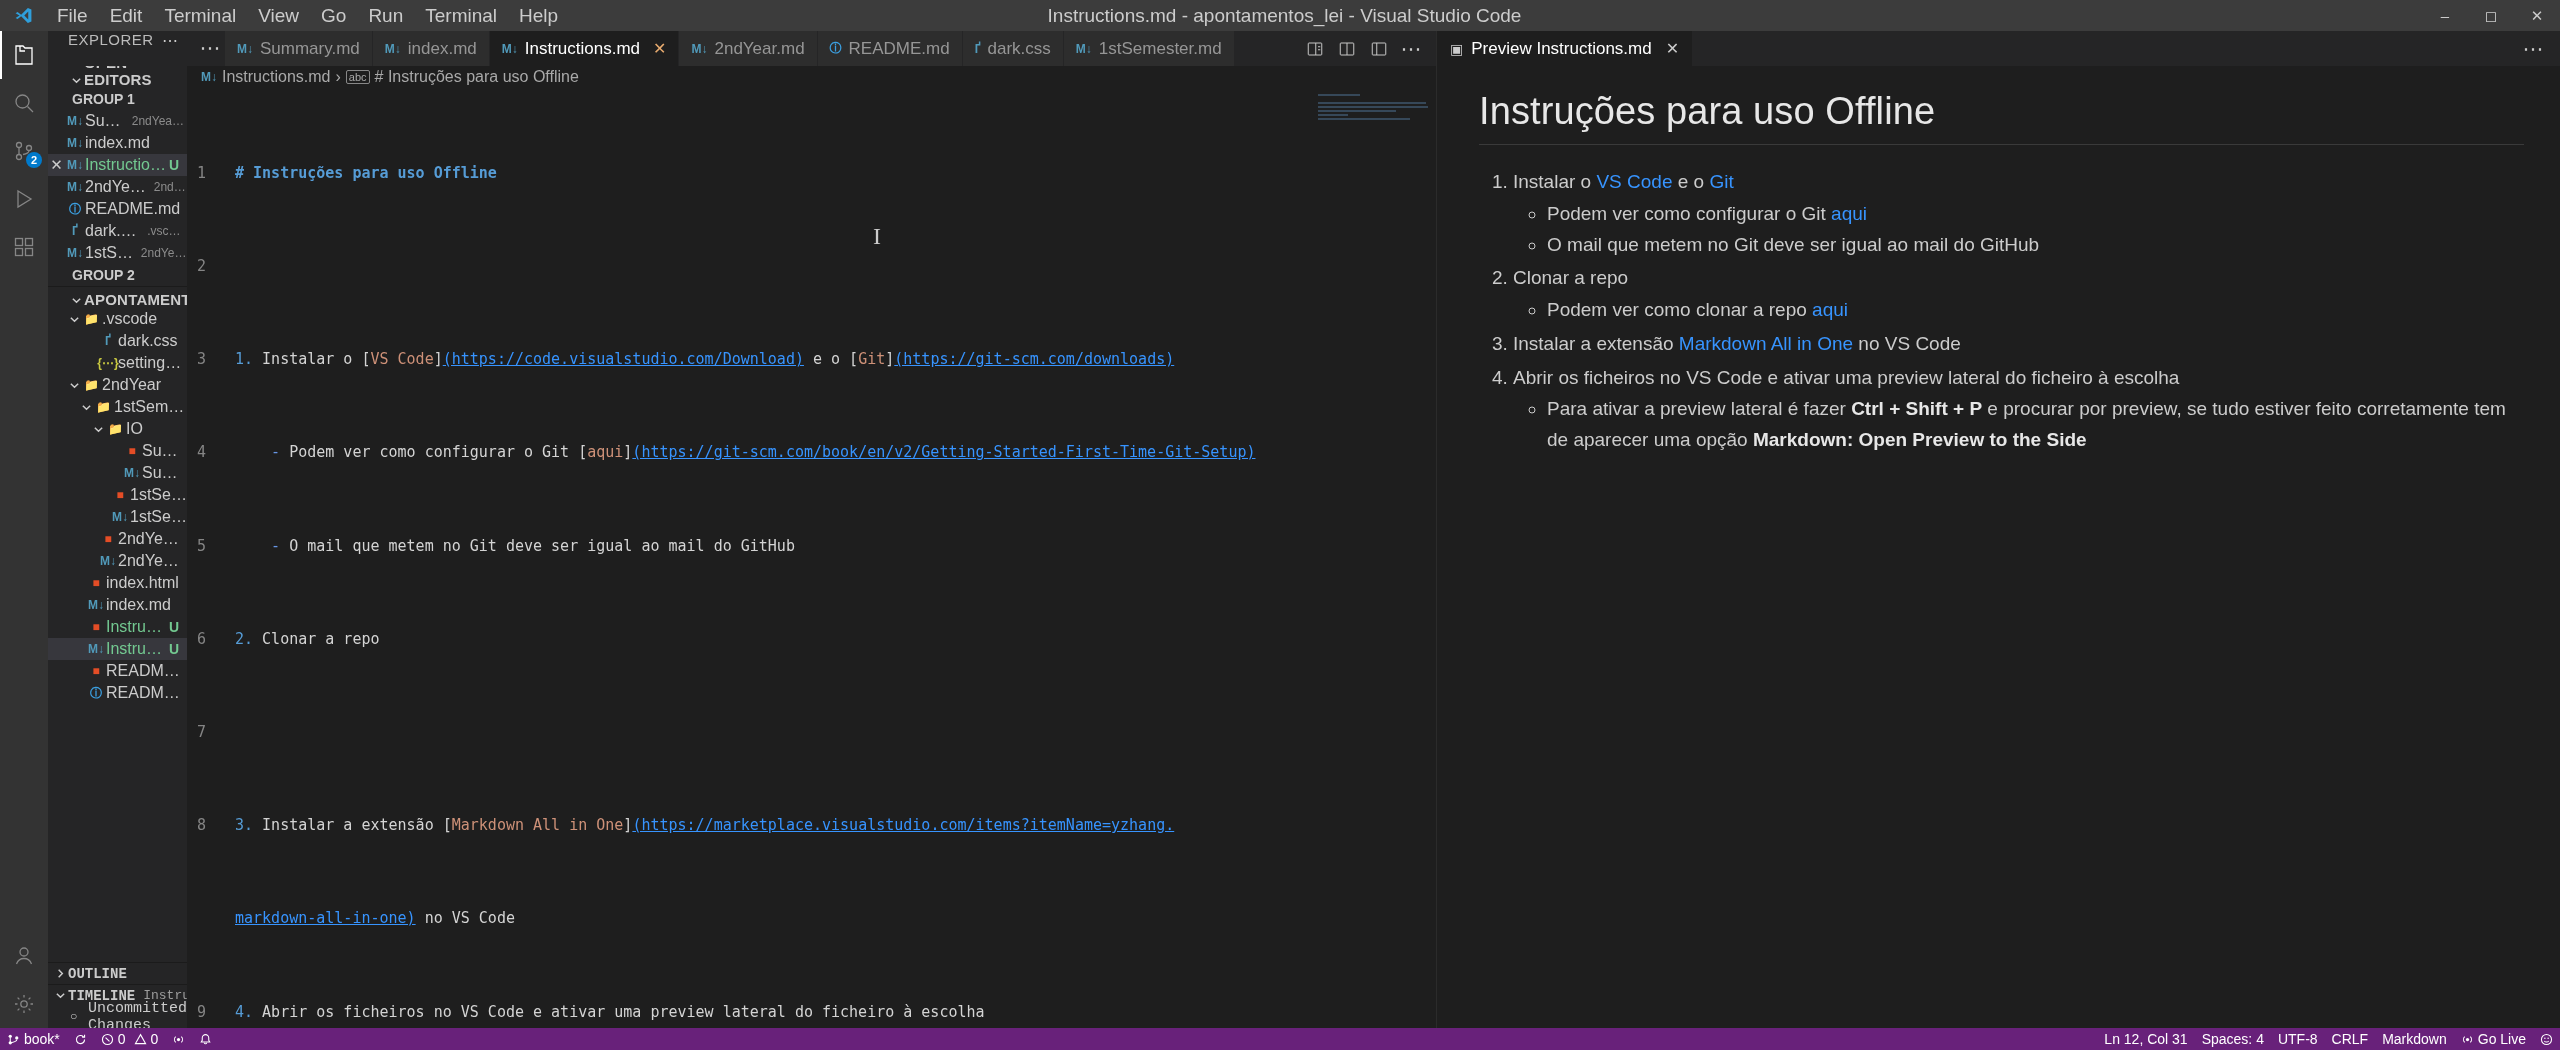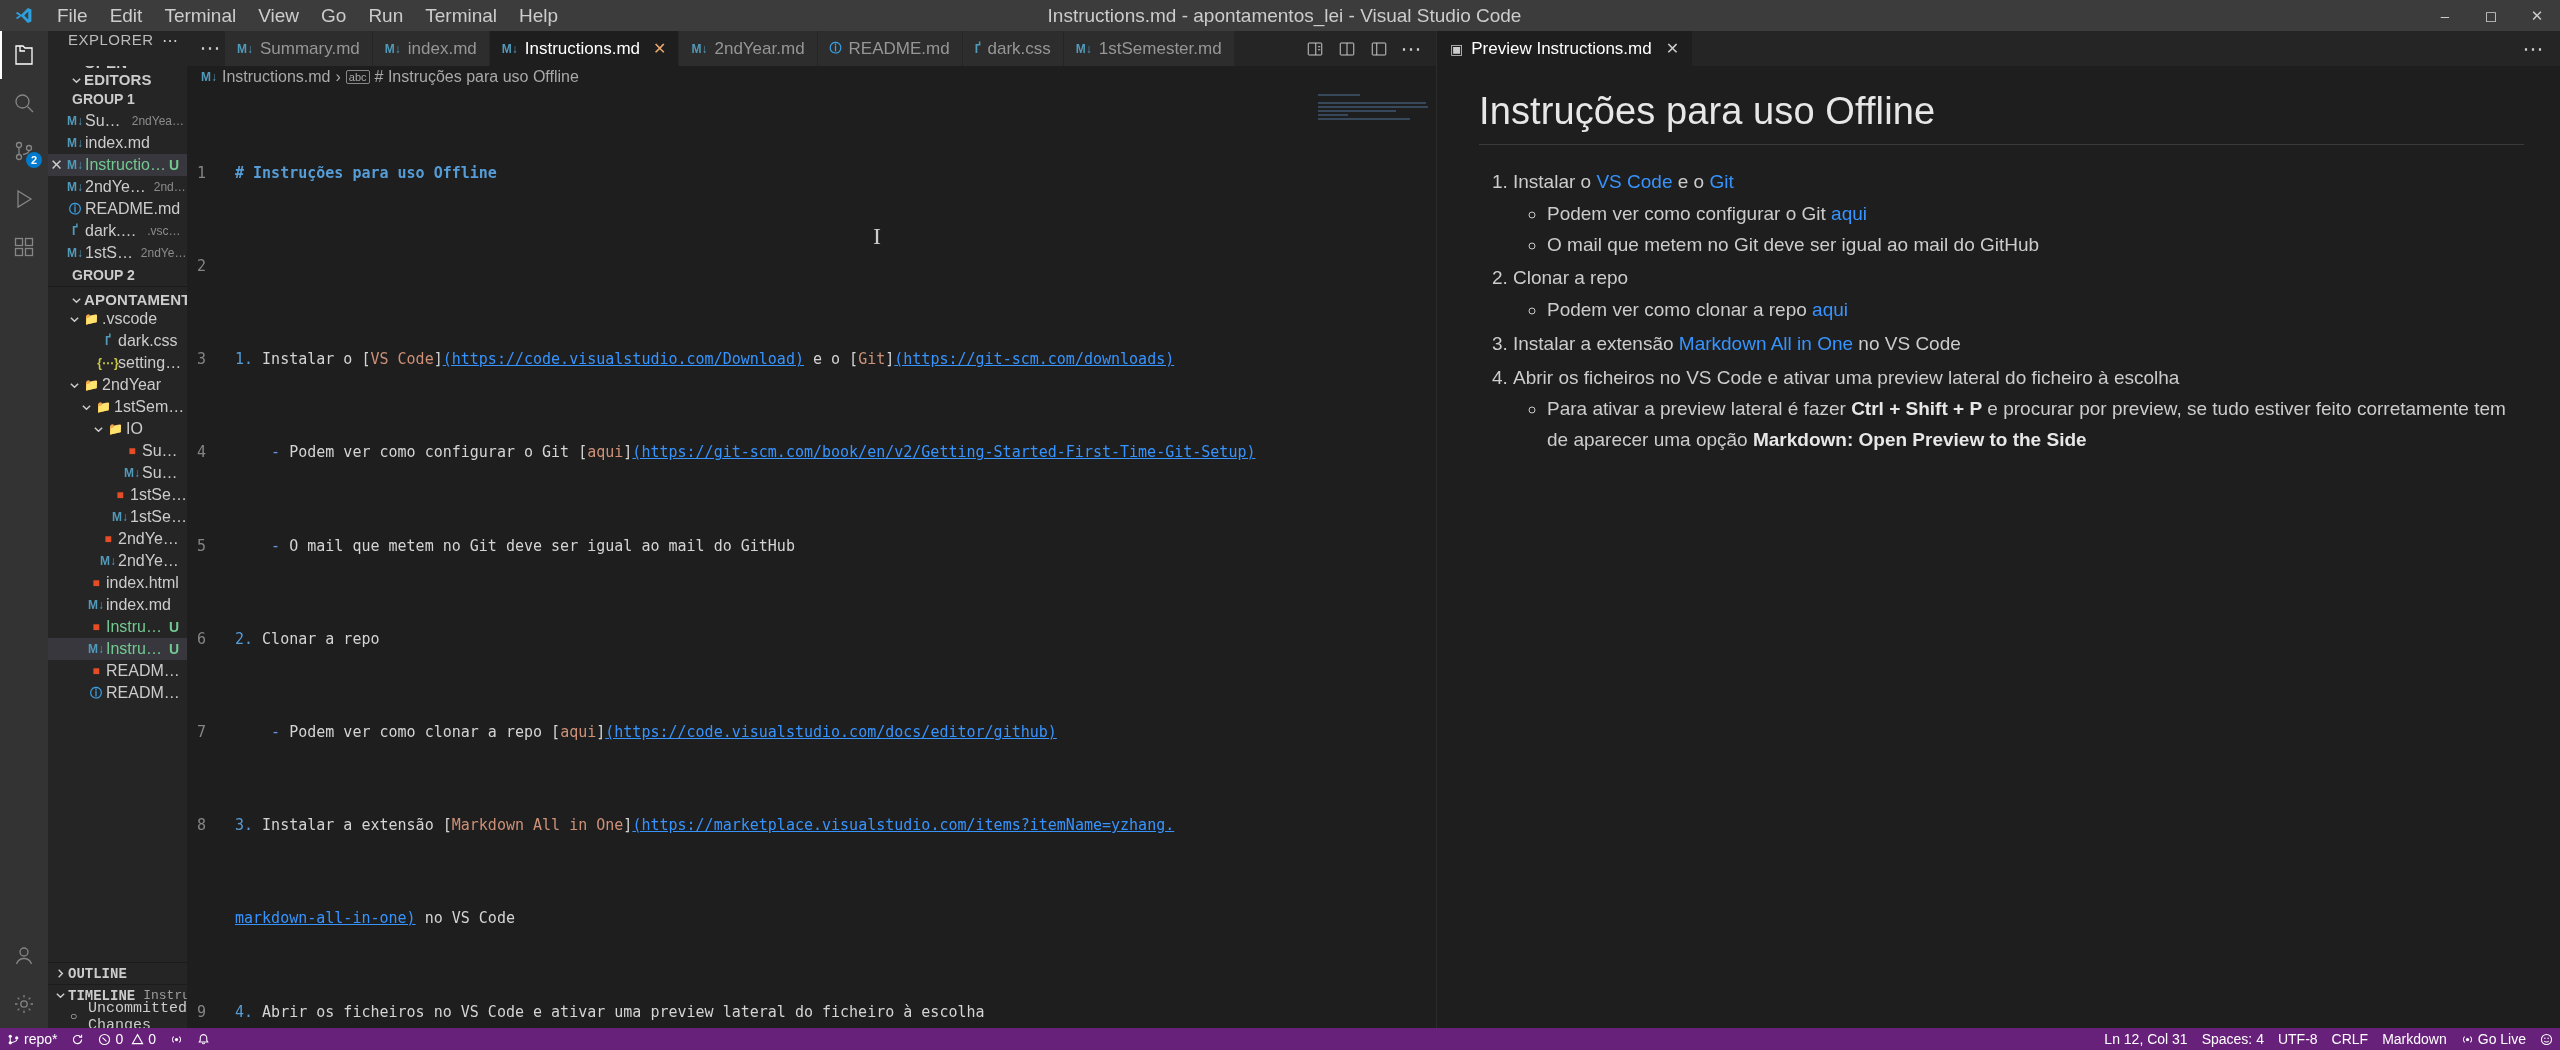--- a/index.html
+++ b/index.html
@@ -590,21 +590,20 @@
               <span class="ctext"><span class="md-bullet">    - </span><span class="md-plain">O mail que metem no Git deve ser igual ao mail do GitHub</span></span>
             </div>
 
             <div class="cline">
               <span class="lnum">6</span>
               <span class="ctext"><span class="md-num">2. </span><span class="md-plain">Clonar a repo</span></span>
             </div>
 
             <div class="cline">
               <span class="lnum">7</span>
-              <span class="ctext"><span class="md-bullet">    - </span><span class="md-plain">Podem ver como clonar a repo </span><span class="md-punct">[</span><span class="md-link-text">aqui</span><span class="md-punct">]</span><span class="md-url">(https://code.visualstudio.com/docs/editor/github)</span></span>
             </div>
 
             <div class="cline">
               <span class="lnum">8</span>
               <span class="ctext"><span class="md-num">3. </span><span class="md-plain">Instalar a extensão </span><span class="md-punct">[</span><span class="md-link-text">Markdown All in One</span><span class="md-punct">]</span><span class="md-url">(https://marketplace.visualstudio.com/items?itemName=yzhang.</span></span>
             </div>
 
             <div class="cline">
               <span class="lnum"></span>
               <span class="ctext"><span class="md-url">markdown-all-in-one)</span><span class="md-plain"> no VS Code</span></span>
@@ -690,21 +689,21 @@
 
   <div class="statusbar">
     <div class="sb-l">
       <div class="sb-itm">
         <svg viewBox="0 0 16 16">
             <circle cx="4" cy="4" r="2"></circle>
             <circle cx="4" cy="12" r="2"></circle>
             <circle cx="12" cy="6" r="2"></circle>
             <path d="M4 6v6M12 8c0 3-3 3-8 4" stroke="currentColor" stroke-width="1.3" fill="none"></path>
           </svg>
-        <span>repo*</span>
+        <span>book*</span>
       </div>
       <div class="sb-itm">
         <svg viewBox="0 0 16 16">
             <path d="M13 8a5 5 0 1 1-1.5-3.5M13 2v3h-3" stroke="currentColor" stroke-width="1.4" fill="none"></path>
           </svg>
       </div>
       <div class="sb-itm">
         <svg viewBox="0 0 16 16">
             <circle cx="8" cy="8" r="6.2" fill="none" stroke="currentColor" stroke-width="1.4"></circle>
             <path d="M5.6 5.6l4.8 4.8" stroke="currentColor" stroke-width="1.4"></path>

